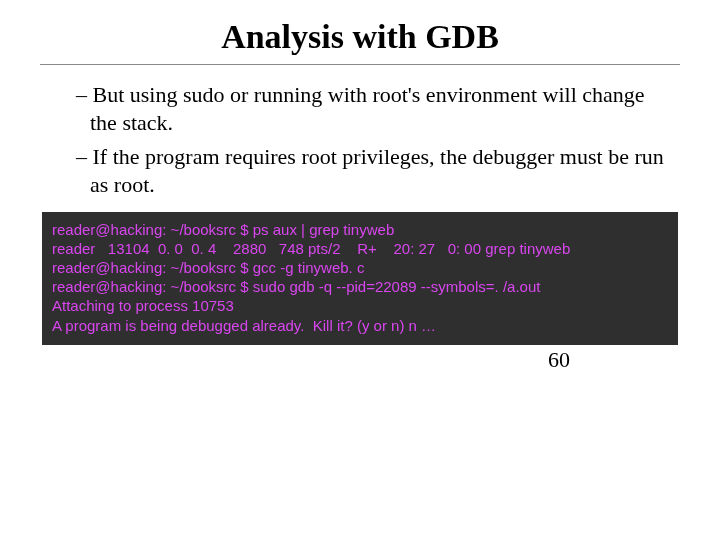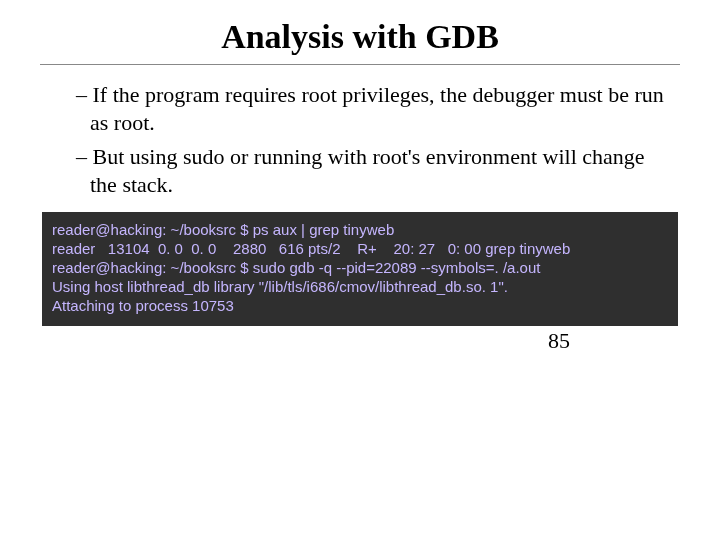--- a/index.html
+++ b/index.html
@@ -3,40 +3,41 @@
 <meta charset="utf-8">
 <style>
   * { margin: 0; padding: 0; box-sizing: border-box; }
   html, body { width: 720px; height: 540px; background: #ffffff; font-family: "Times New Roman", Times, serif; color: #000; }
   .slide { width: 720px; height: 540px; padding: 18px 40px 18px 40px; position: relative; }
   .title { font-size: 34px; text-align: center; margin-bottom: 8px; }
   .rule { border: 0; border-top: 1px solid #888; margin: 2px 0 16px 0; }
   .bullets { margin-left: 36px; margin-right: 10px; }
   .bullet { font-size: 22px; line-height: 1.28; margin-bottom: 6px; text-indent: -14px; padding-left: 14px; }
   .dash { display: inline; }
-  .term { display: flex; flex-direction: column; background: #2f2f2f; color: #c4b5fd; font-family: Arial, Helvetica, sans-serif; font-size: 15px; line-height: 1.28; padding: 8px 10px 10px 10px; margin: 12px 2px 0 2px; }
+  .term { display: flex; flex-direction: column; background: #2f2f2f; color: #d946ef; font-family: Arial, Helvetica, sans-serif; font-size: 15px; line-height: 1.28; padding: 8px 10px 10px 10px; margin: 12px 2px 0 2px; }
   .term-line { white-space: pre; }
   .pagenum { text-align: right; font-size: 22px; padding-right: 110px; margin-top: 2px; }
 </style>
 </head>
 <body>
 
 <div class="slide">
 
   <h1 class="title">Analysis with GDB</h1>
   <hr class="rule">
 
   <div class="bullets">
+    <p class="bullet"><span class="dash">– </span><span>But using sudo or running with root's environment will change the stack.</span></p>
     <p class="bullet"><span class="dash">– </span><span>If the program requires root privileges, the debugger must be run as root.</span></p>
-    <p class="bullet"><span class="dash">– </span><span>But using sudo or running with root's environment will change the stack.</span></p>
   </div>
 
   <div class="term">
     <span class="term-line">reader@hacking: ~/booksrc $ ps aux | grep tinyweb</span>
-    <span class="term-line">reader   13104  0. 0  0. 0    2880   616 pts/2    R+    20: 27   0: 00 grep tinyweb</span>
+    <span class="term-line">reader   13104  0. 0  0. 4    2880   748 pts/2    R+    20: 27   0: 00 grep tinyweb</span>
+    <span class="term-line">reader@hacking: ~/booksrc $ gcc -g tinyweb. c</span>
     <span class="term-line">reader@hacking: ~/booksrc $ sudo gdb -q --pid=22089 --symbols=. /a.out</span>
-    <span class="term-line">Using host libthread_db library "/lib/tls/i686/cmov/libthread_db.so. 1".</span>
     <span class="term-line">Attaching to process 10753</span>
+    <span class="term-line">A program is being debugged already.  Kill it? (y or n) n …</span>
   </div>
 
-  <div class="pagenum">85</div>
+  <div class="pagenum">60</div>
 
 </div>
 
 </body></html>

